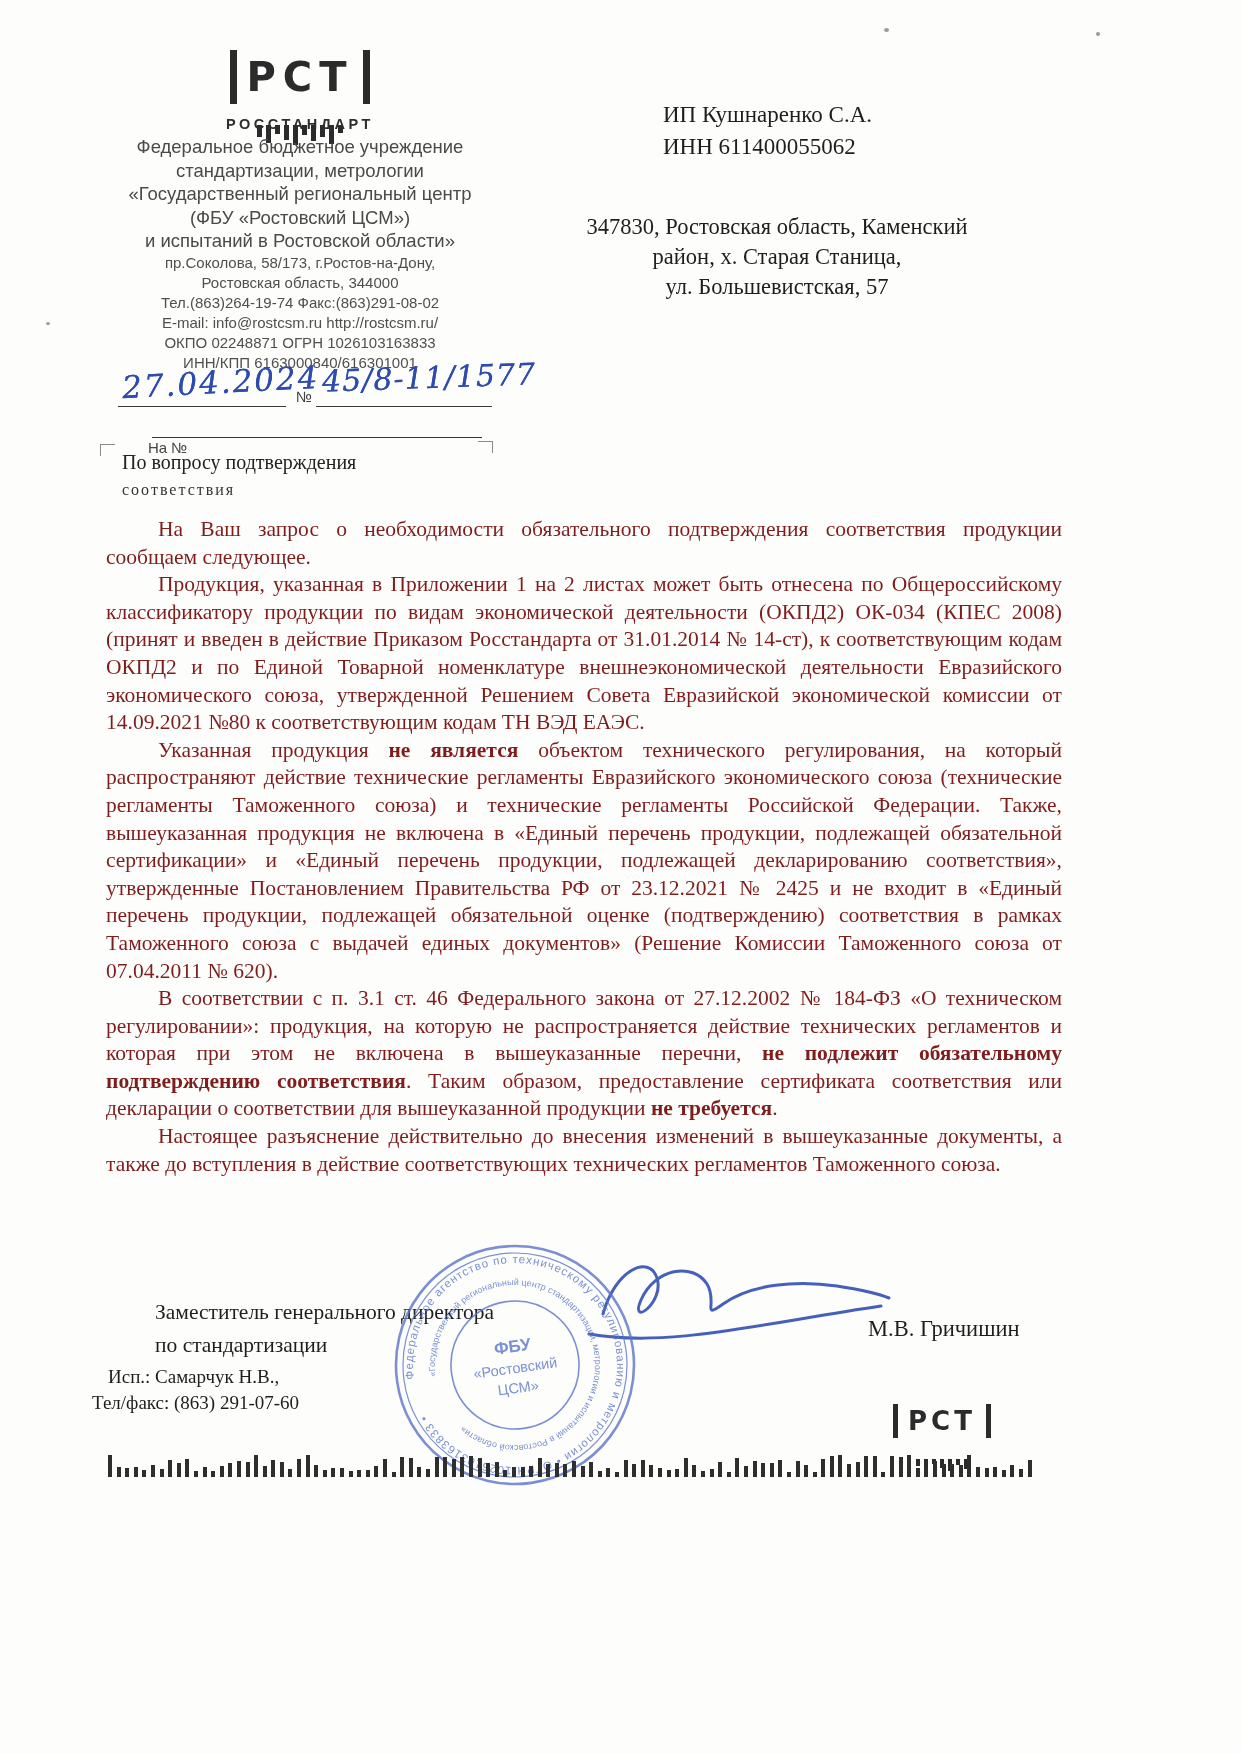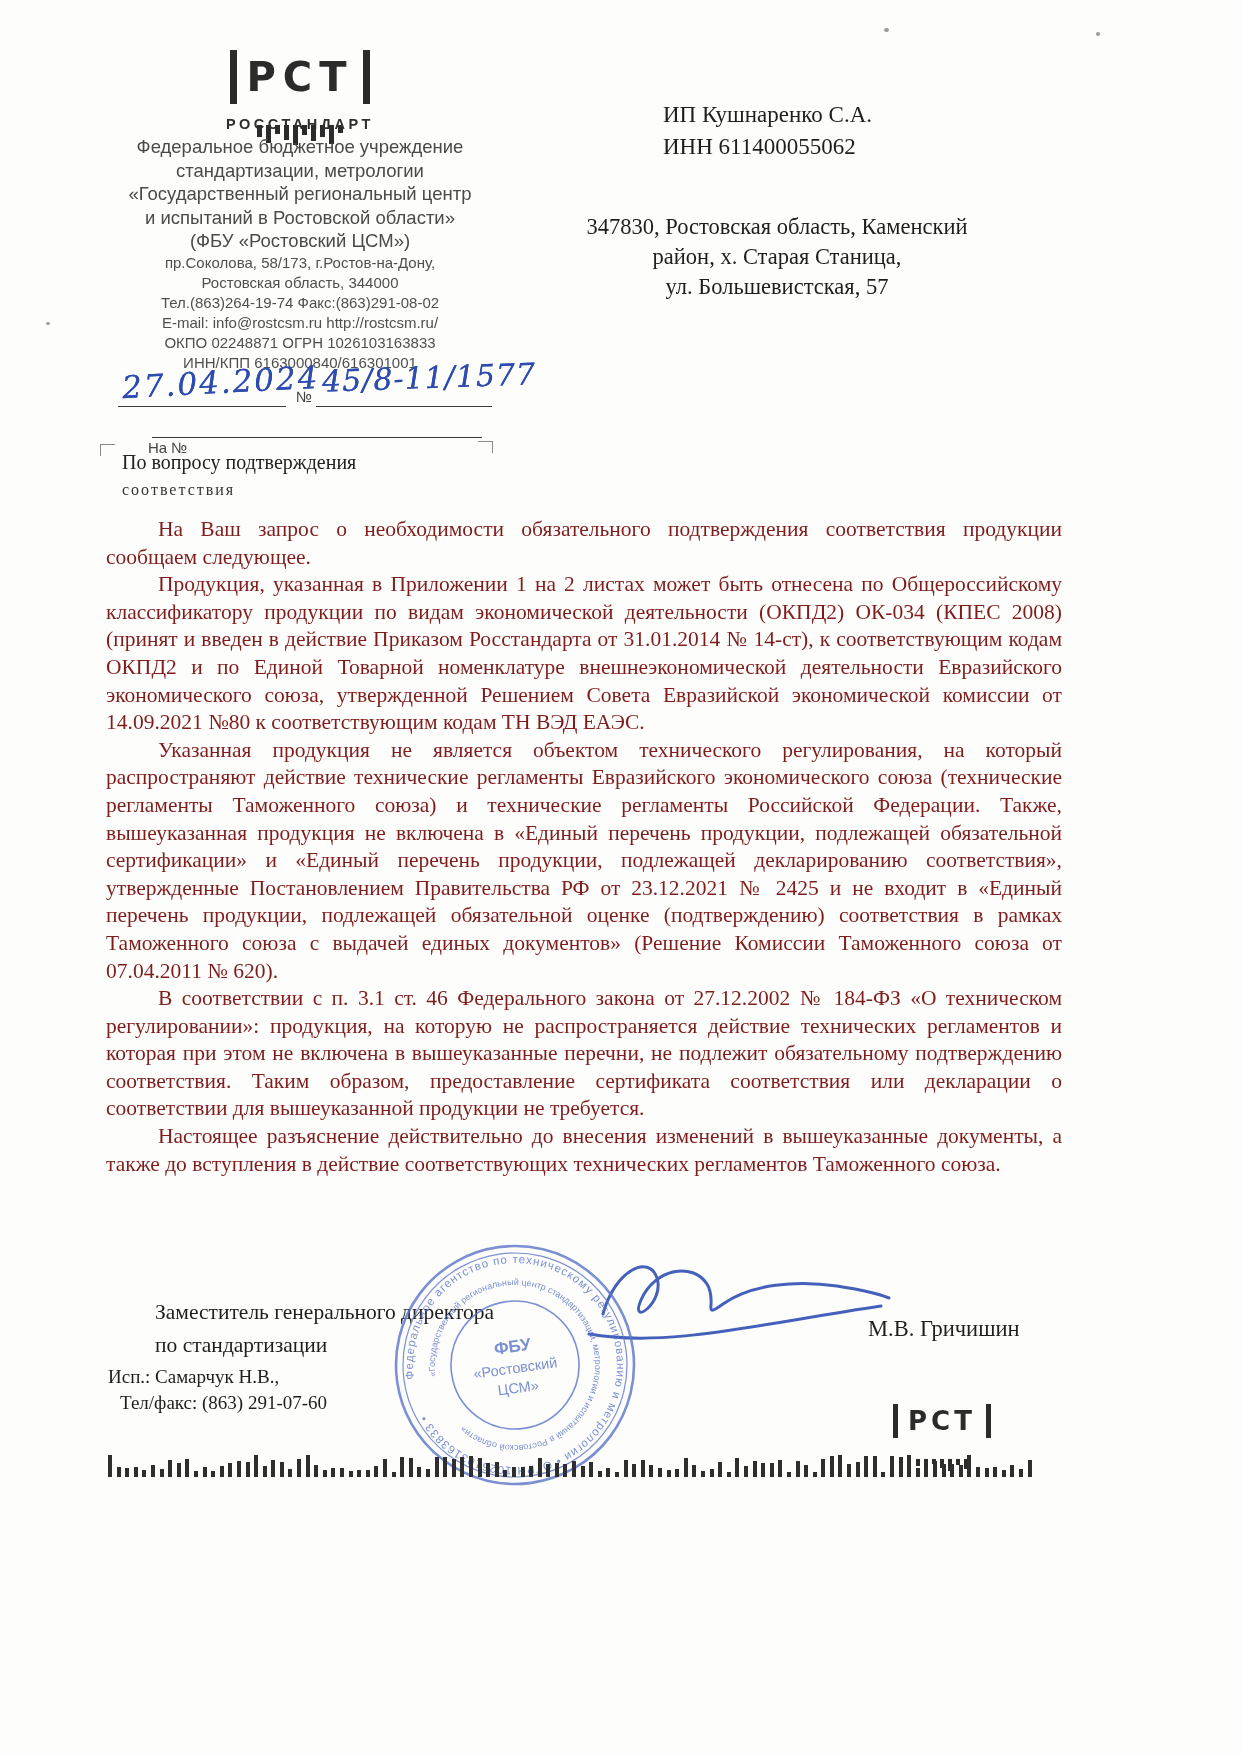--- a/index.html
+++ b/index.html
@@ -52,31 +52,31 @@
   .subject2{position:absolute;left:122px;top:481px;font-size:16px;letter-spacing:2px;color:#333;}
 
   
   .recipient-name{position:absolute;left:663px;top:102px;font-size:23px;}
   .recipient-inn{position:absolute;left:663px;top:134px;font-size:23px;}
   .recipient-address{position:absolute;left:557px;top:212px;width:440px;text-align:center;font-size:22.5px;line-height:30px;}
 
   
   .body-text{position:absolute;left:106px;top:516px;width:956px;font-size:21.5px;line-height:27.6px;text-align:justify;color:#7f1d1d;}
   .body-text p{margin:0;text-indent:52px;}
-  .b{font-weight:normal;}
+  .b{font-weight:bold;}
 
   
   .sig-title{position:absolute;left:155px;top:1296px;font-size:21.5px;line-height:33px;}
   .sig-name{position:absolute;left:868px;top:1316px;font-size:22.5px;}
   .signature-svg{position:absolute;left:575px;top:1238px;}
   .stamp-svg{position:absolute;left:382px;top:1232px;transform:rotate(-8deg);}
 
   
   .exec-line1{position:absolute;left:108px;top:1366px;font-size:19px;}
-  .exec-line2{position:absolute;left:120px;top:1392px;font-size:19px;}
+  .exec-line2{position:absolute;left:92px;top:1392px;font-size:19px;}
 
   .logo-bottom{position:absolute;left:893px;top:1404px;}
   .logo-bottom .rst-sidebar{height:34px;width:5px;}
   .logo-bottom .rst-letters{font-size:26px;letter-spacing:4px;}
   .logo-bottom .rst-bars i{width:4px;}
 
   .barcode-strip{position:absolute;left:108px;top:1450px;width:952px;height:27px;display:flex;align-items:flex-end;gap:4.6px;}
   .barcode-strip i{display:block;width:4px;background:#2e2e2e;}
 
   .speck{position:absolute;background:#9a9a9a;border-radius:50%;}
@@ -107,22 +107,22 @@
         </span>
     </span>
   </div>
 
   <div class="lh-center sans brand-line">РОССТАНДАРТ</div>
 
   <div class="lh-center sans org-block">
     <div>Федеральное бюджетное учреждение</div>
     <div>стандартизации, метрологии</div>
     <div>«Государственный региональный центр</div>
+    <div>(ФБУ «Ростовский ЦСМ»)</div>
     <div>и испытаний в Ростовской области»</div>
-    <div>(ФБУ «Ростовский ЦСМ»)</div>
   </div>
 
   <div class="lh-center sans contact-block">
     <div>пр.Соколова, 58/173, г.Ростов-на-Дону,</div>
     <div>Ростовская область, 344000</div>
     <div>Тел.(863)264-19-74 Факс:(863)291-08-02</div>
     <div>E-mail: info@rostcsm.ru   http://rostcsm.ru/</div>
     <div>ОКПО 02248871   ОГРН 1026103163833</div>
     <div>ИНН/КПП 6163000840/616301001</div>
   </div>

